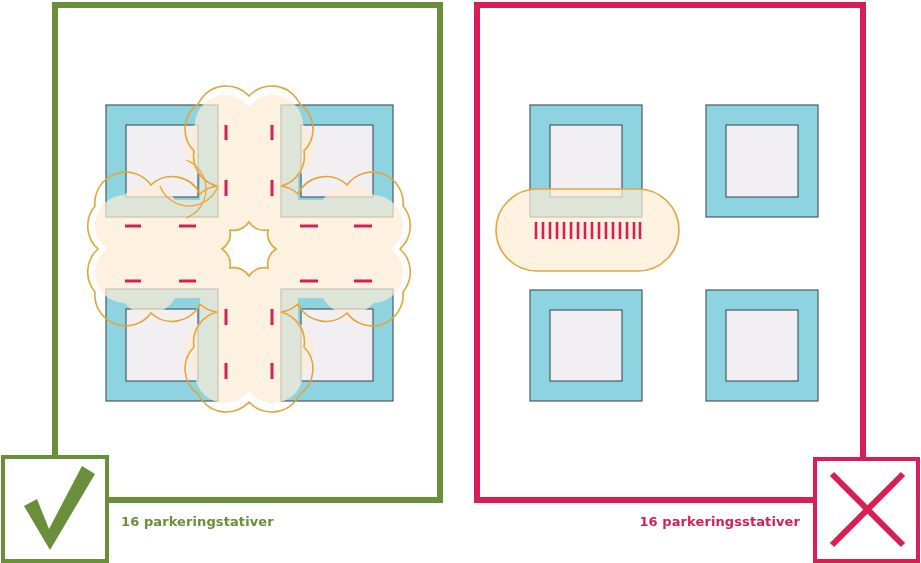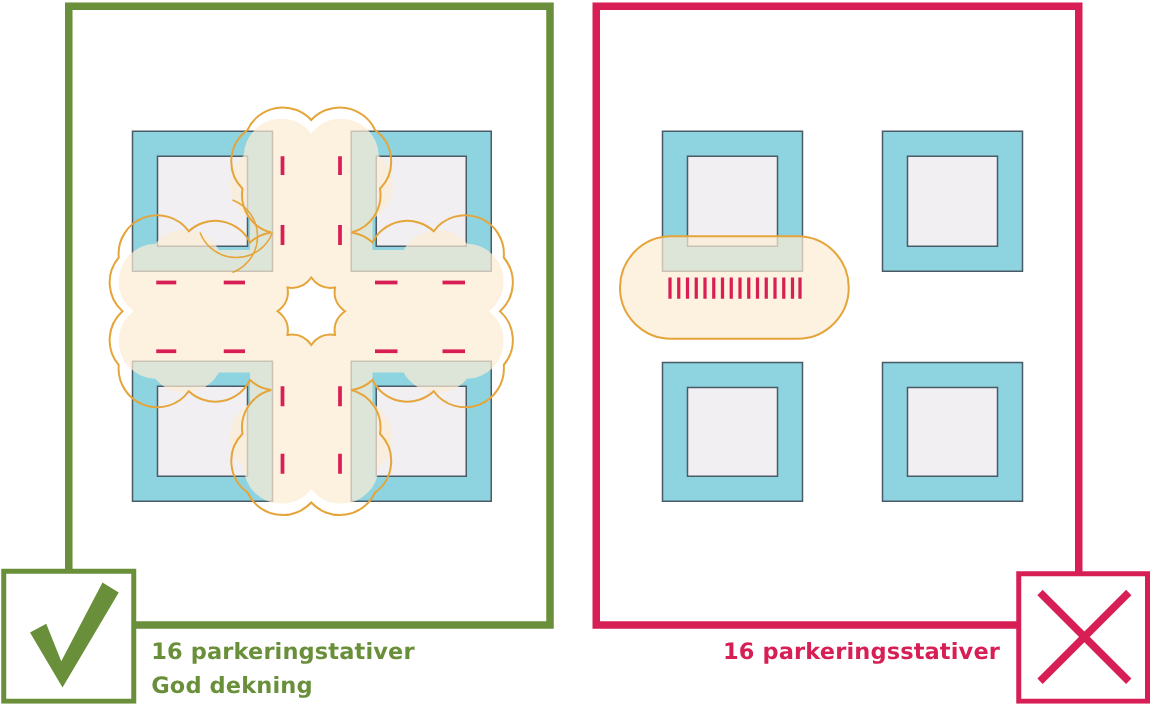--- a/index.html
+++ b/index.html
@@ -1,19 +1,19 @@
 <!DOCTYPE html>
 <html><head>
 <meta charset="utf-8">
 <style>
   html, body { margin: 0; padding: 0; background: #ffffff; }
   body { width: 921px; height: 563px; position: relative; overflow: hidden;
          font-family: "DejaVu Sans", "Liberation Sans", sans-serif; }
   svg.canvas { position: absolute; left: 0; top: 0; }
-  .caption { position: absolute; font-weight: 600; font-size: 18px; line-height: 27px; letter-spacing: 0.1px; }
+  .caption { position: absolute; font-weight: 600; font-size: 13px; line-height: 27px; letter-spacing: 0.1px; }
   .caption.good { left: 121px; top: 508px; color: #6a8f3a; text-align: left; }
   .caption.bad { right: 121px; top: 508px; color: #d81f55; text-align: left; }
   .caption div { white-space: nowrap; }
 </style>
 </head>
 <body>
 
 <svg class="canvas" width="921" height="563" viewBox="0 0 921 563" xmlns="http://www.w3.org/2000/svg">
 
   <g>
@@ -178,18 +178,17 @@
       <g stroke="#d81f55" stroke-width="6" stroke-linecap="butt">
         <line x1="832" y1="474" x2="903" y2="545"></line>
         <line x1="903" y1="474" x2="832" y2="545"></line>
       </g>
     </g>
   </g>
 </svg>
 
 <div class="caption good">
   <div>16 parkeringstativer</div>
-  <div>God dekning</div>
 </div>
 
 <div class="caption bad">
   <div>16 parkeringsstativer</div>
 </div>
 
 </body></html>

